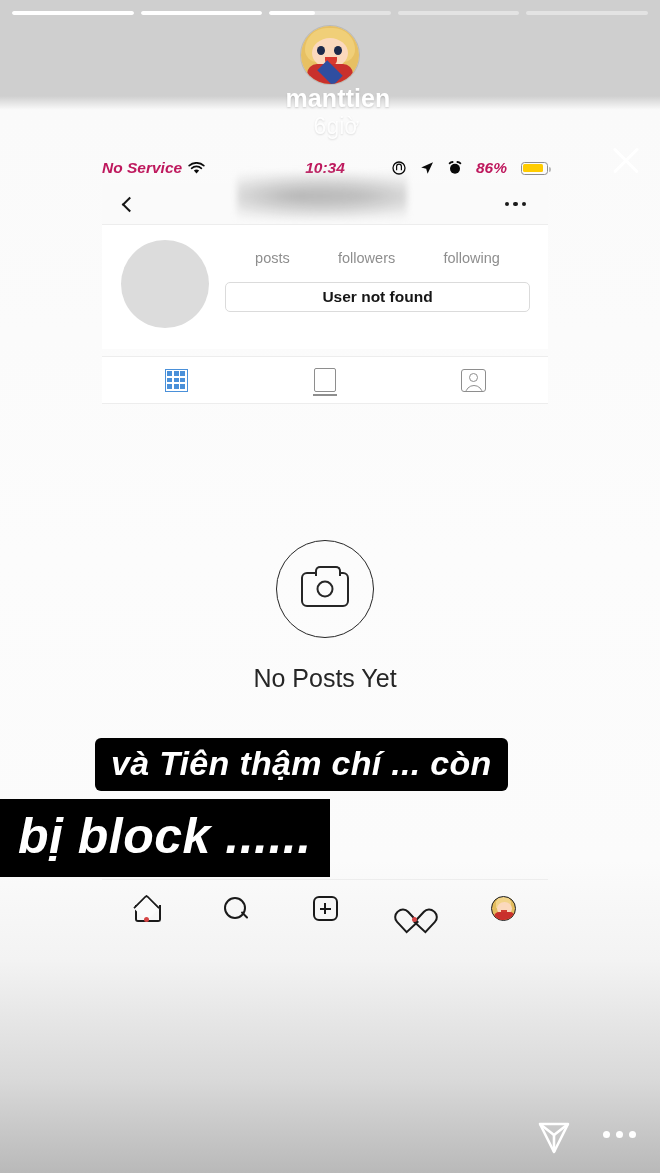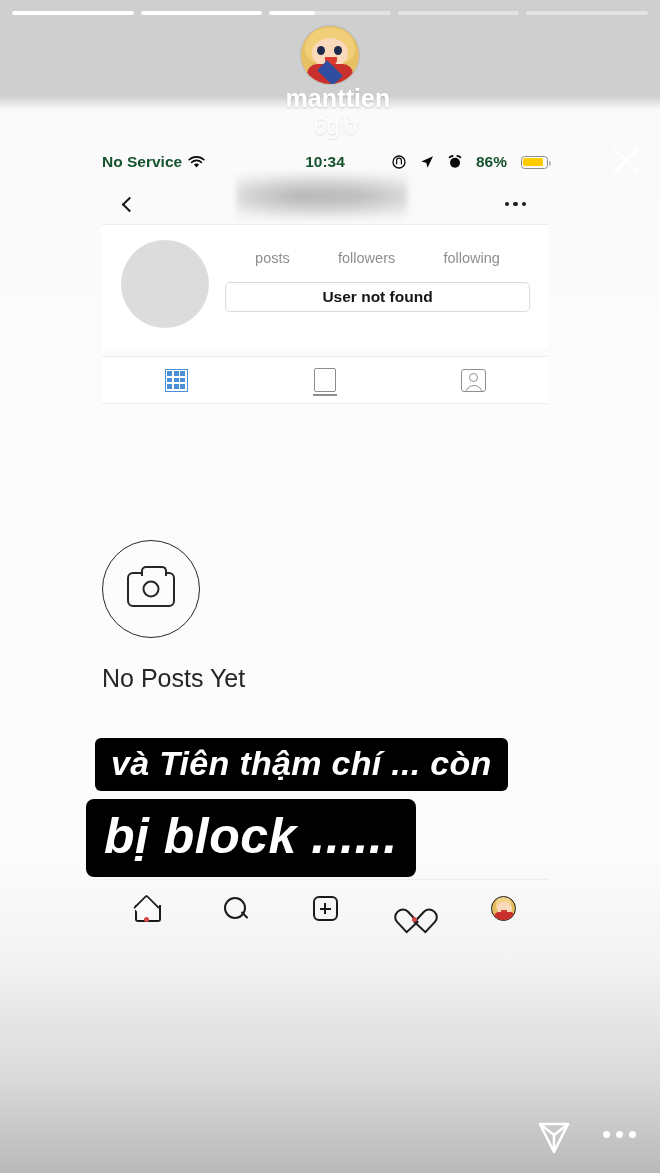--- a/index.html
+++ b/index.html
@@ -82,21 +82,21 @@
   }
   #close-btn::before { transform:rotate(45deg); }
   #close-btn::after  { transform:rotate(-45deg); }
 
   
   #phone-shot {
     position:absolute; left:0; right:0; top:140px; height:815px;
   }
   #status-bar {
     position:absolute; left:102px; right:112px; top:13px; height:24px;
-    display:flex; align-items:flex-start; font-size:15.5px; font-weight:600; color:#14532d;
+    display:flex; align-items:flex-end; font-size:15.5px; font-weight:600; color:#be185d;font-style:italic;
   }
   #status-left { display:flex; align-items:center; gap:6px; }
   #status-center { position:absolute; left:0; right:0; text-align:center; font-weight:700; }
   #status-right { margin-left:auto; display:flex; align-items:center; gap:14px; z-index:2; }
   .battery {
     width:27px; height:13px; border:1.5px solid #8d8d8d; border-radius:3.5px;
     position:relative; padding:1.2px;
   }
   .battery .lvl { height:100%; width:86%; background:#ffcc00; border-radius:1.5px; }
   .battery::after {
@@ -159,21 +159,21 @@
                 position:relative; overflow:hidden; }
   .tagged-ico .head { position:absolute; left:50%; top:3px; margin-left:-4.5px;
                       width:9px; height:9px; border:1.8px solid #8e8e8e; border-radius:50%; }
   .tagged-ico .shoulders { position:absolute; left:50%; bottom:-7px; margin-left:-9px;
                            width:18px; height:13px; border:1.8px solid #8e8e8e;
                            border-radius:9px 9px 0 0; }
 
   
   #empty-state {
     position:absolute; left:102px; right:112px; top:400px;
-    display:flex; flex-direction:column; 
+    display:flex; flex-direction:column; align-items:center;
   }
   #cam-circle {
     width:98px; height:98px; border-radius:50%; border:1.7px solid #262626;
     display:flex; align-items:center; justify-content:center;
   }
   .cam-body {
     width:48px; height:35px; border:2.2px solid #262626; border-radius:6px;
     position:relative;
   }
   .cam-body::before {
@@ -235,22 +235,22 @@
   
   #caption {
     position:absolute; left:0; right:0; top:738px; z-index:30;
   }
   .cap-row { display:flex; }
   .cap-box {
     background:#000000; color:#ffffff; font-weight:700; font-style:italic;
     border-radius:6px; white-space:nowrap; font-family:"Liberation Sans", sans-serif;text-align:right;
   }
   #cap-line1 { margin-left:95px; font-size:34px; padding:6px 16px 8px; letter-spacing:.3px; }
-  #cap-line2 { margin-left:86px; margin-top:8px; font-size:50px; padding:8px 18px 12px;
-               letter-spacing:.5px; border-radius:8px; }
+  #cap-line2 { margin-top:8px; font-size:50px; padding:8px 18px 12px;
+               letter-spacing:.5px; border-radius:0; }
 
   
   #story-footer {
     position:absolute; right:14px; bottom:16px; display:flex; align-items:center;
     gap:26px; z-index:40;
   }
   #send-icon { width:46px; height:46px; position:relative; cursor:pointer; }
   .dots-white { display:flex; gap:6px; margin-right:10px; cursor:pointer; }
   .dots-white i { width:7px; height:7px; border-radius:50%; background:#ffffff; display:block; }
 </style>

